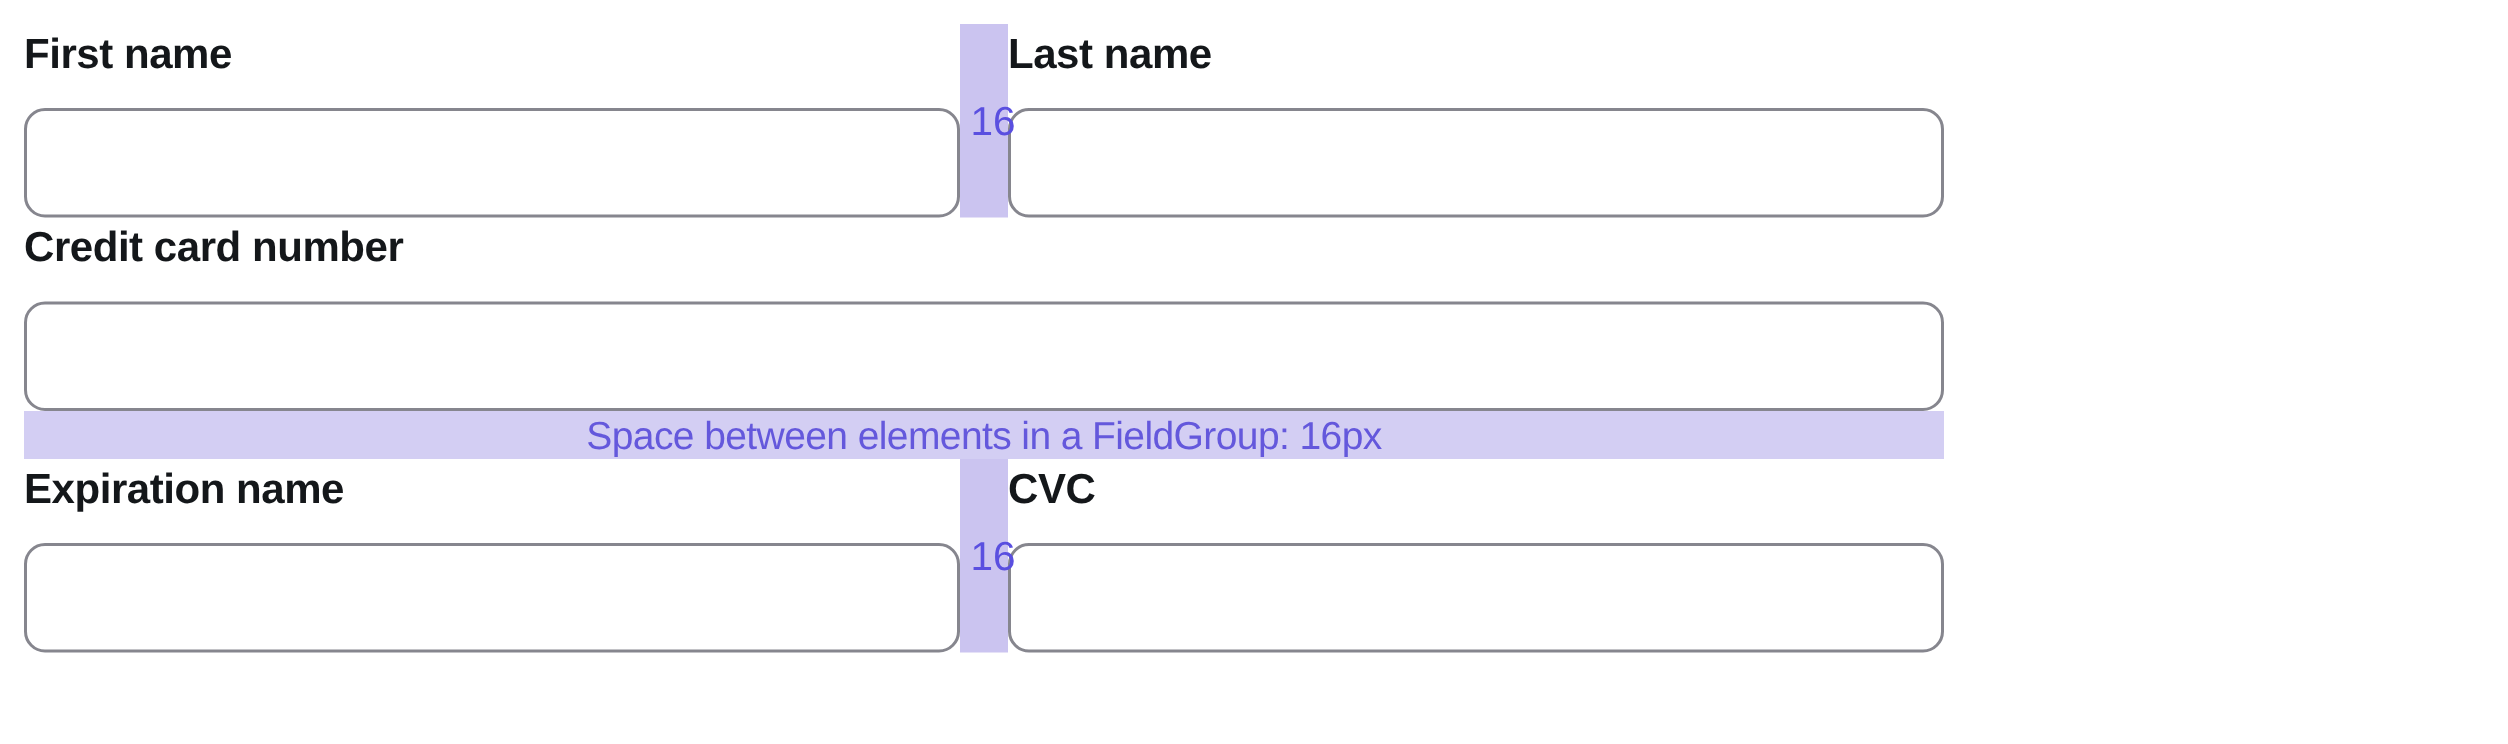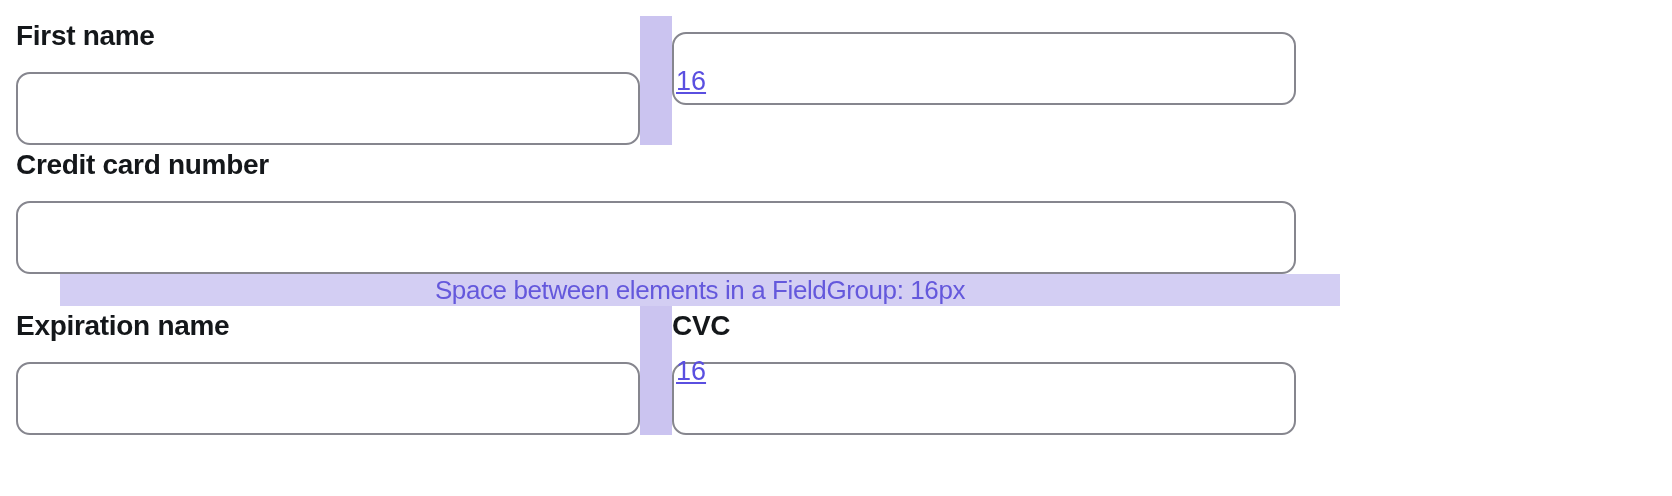--- a/index.html
+++ b/index.html
@@ -39,28 +39,27 @@
     position:absolute;
     left:624px;
     top:0;
     height:100%;
     width:32px;
     background:var(--gap-strip-bg, #cbc4f0);
     z-index:0;
   }
   .gap-num {
     position:absolute;
-    left:660px;
+    left:631px;
     top:52px;
     z-index:2;
     font-size:27px;
     line-height:27px;
     color:var(--gap-number-text, #5a4fe0);
     font-weight:400;
-    text-decoration:underline;
   }
   .field {
     position:relative;
     z-index:1;
     flex:1 1 0;
     min-width:0;
   }
   .field-label {
     display:block;
     height:40px;
@@ -99,38 +98,38 @@
     font-size:26px;
     letter-spacing:-1.2px;
   }
   .band.group-band {
     height:32px;
     background:var(--group-band-bg, #d3cef3);
     color:var(--group-band-text, #6458dc);
     font-family:"Liberation Sans", sans-serif;
     font-size:26px;
     letter-spacing:-0.4px;
-    margin-left:44px;
   }
   .single-field .field { width:100%; }
 </style>
 </head>
 <body>
 
 <div class="canvas">
   <div class="content">
 
     <div class="field-row">
       <div class="gap-strip"></div>
       <div class="gap-num">16</div>
       <div class="field">
         <label class="field-label">First name</label>
         <input class="textbox" type="text" value="" style="">
       </div>
       <div class="field">
+        <label class="field-label">Last name</label>
         <input class="textbox" type="text" value="" style="">
       </div>
     </div>
 
 
     <div class="field-row single-field">
       <div class="field">
         <label class="field-label">Credit card number</label>
         <input class="textbox" type="text" value="" style="">
       </div>

